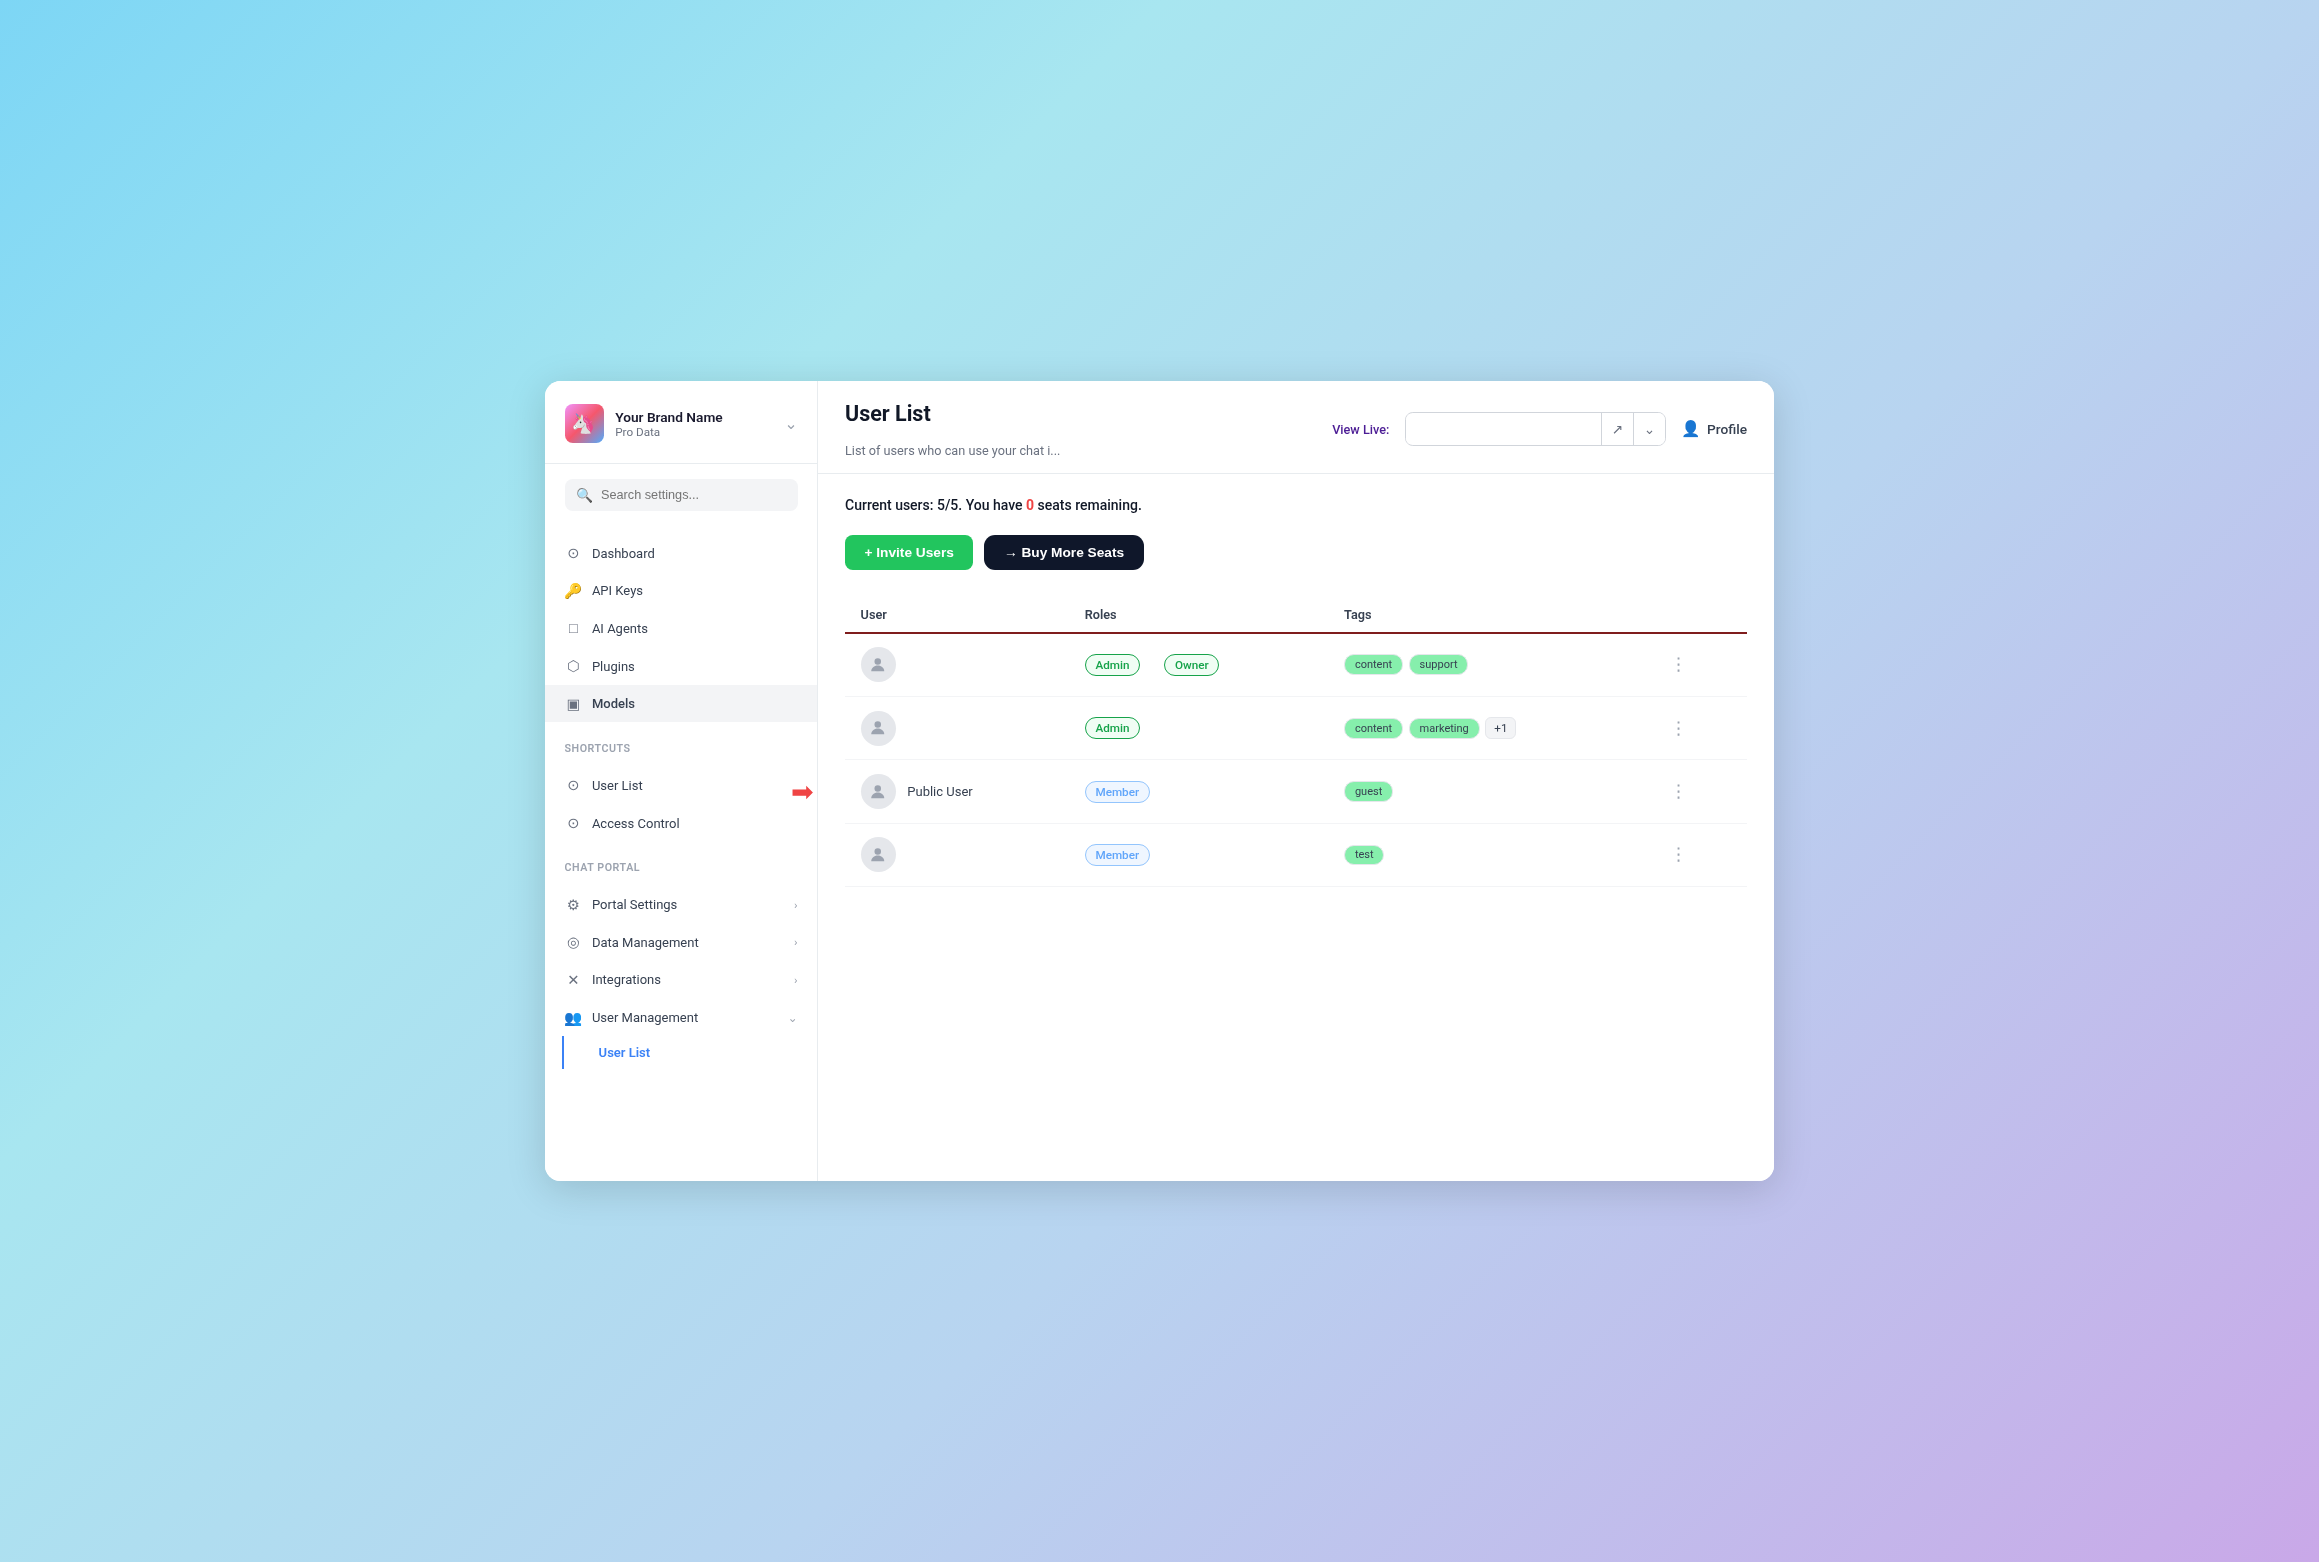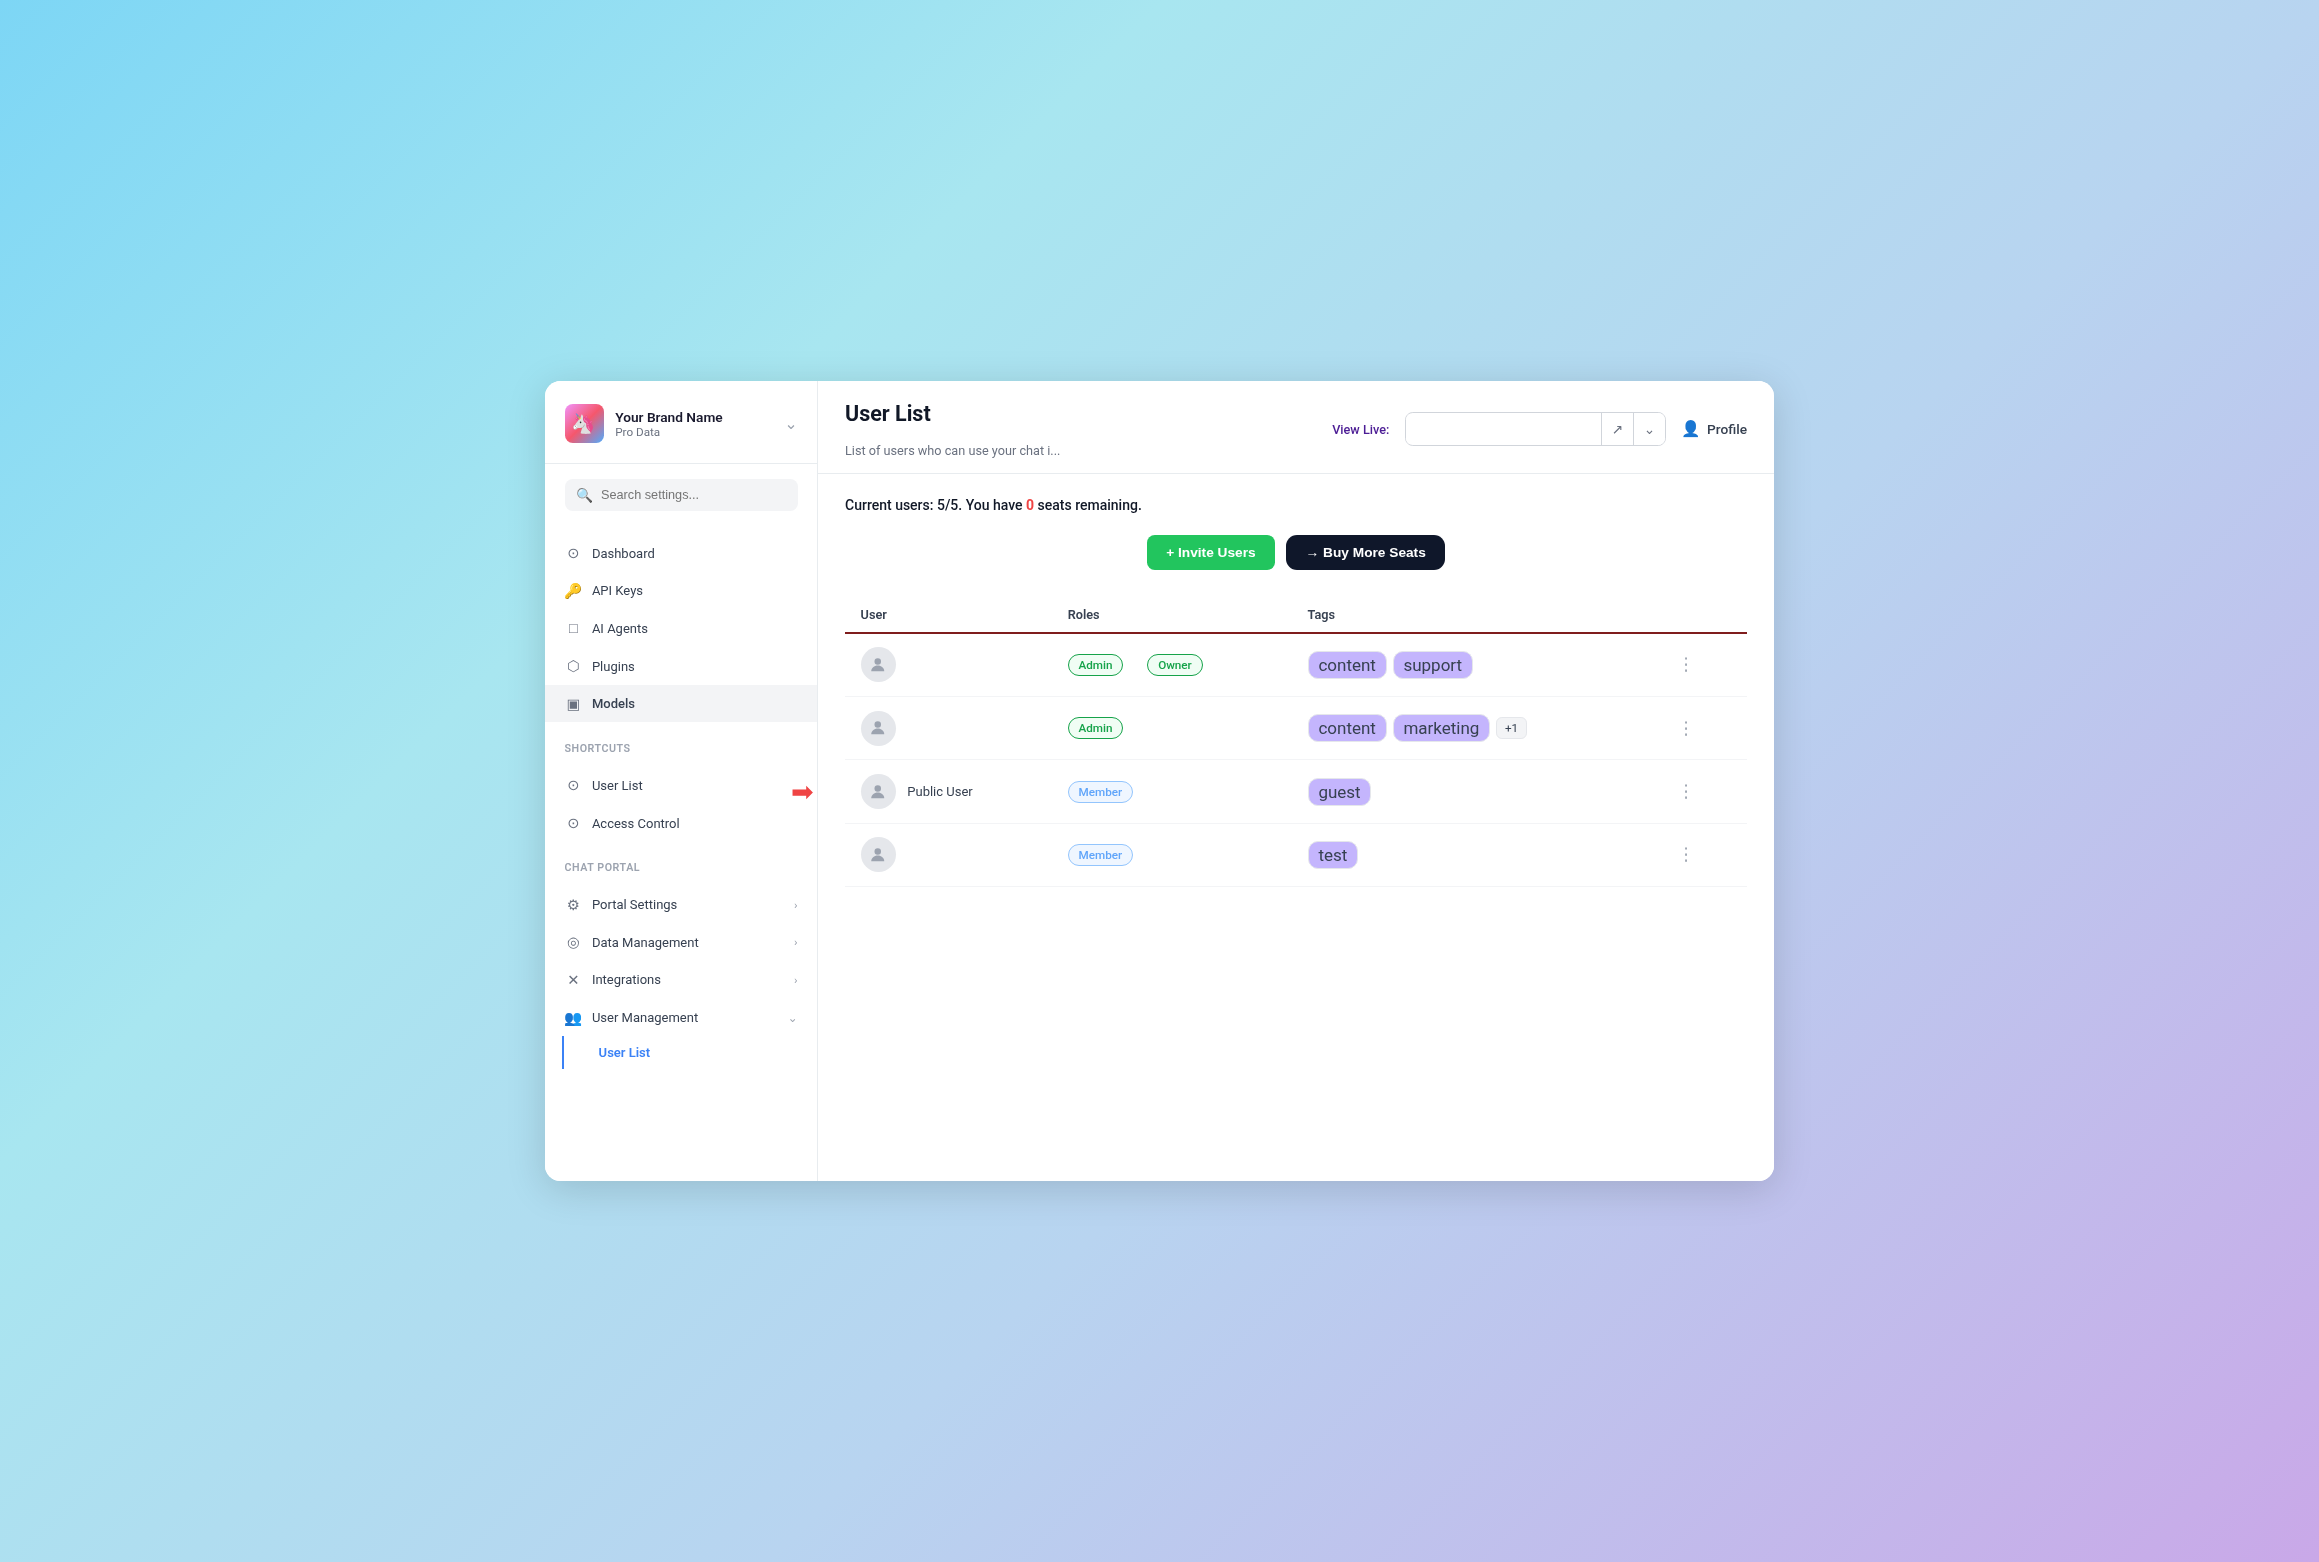--- a/index.html
+++ b/index.html
@@ -217,21 +217,20 @@
       font-size: 14px;
       color: #111827;
       margin-bottom: 22px;
       font-weight: 500;
     }
     .seats-zero { color: #ef4444; font-weight: 700; }
     .action-buttons {
       display: flex;
       gap: 11px;
       margin-bottom: 27px;
-      justify-content: center;
     }
     .btn-invite {
       display: flex;
       align-items: center;
       gap: 5.9px;
       background: #22c55e;
       color: white;
       border: none;
       border-radius: 7.8px;
       padding: 9.8px 19.5px;
@@ -311,23 +310,23 @@
       font-weight: 500;
       padding: 2.9px 9.8px;
       border-radius: 19.5px;
       border: 1px solid;
     }
     .badge-admin { color: #16a34a; border-color: #16a34a; background: #f0fdf4; }
     .badge-owner { color: #16a34a; border-color: #16a34a; background: #f0fdf4; }
     .badge-member { color: #60a5fa; border-color: #93c5fd; background: #eff6ff; }
     .tags-cell { display: flex; gap: 5.9px; flex-wrap: wrap; align-items: center; }
     .tag {
-      font-size: 17px;
-      color: #374151;
-      background: #c4b5fd;
+      font-size: 11px;
+      color: #374151;
+      background: #86efac;
       border: 1px solid #e5e7eb;
       border-radius: 10px;
       padding: 2.9px 9.8px;
     }
     .tag-more {
       font-size: 11.7px;
       color: #374151;
       background: #f3f4f6;
       border: 1px solid #e5e7eb;
       border-radius: 5.9px;

